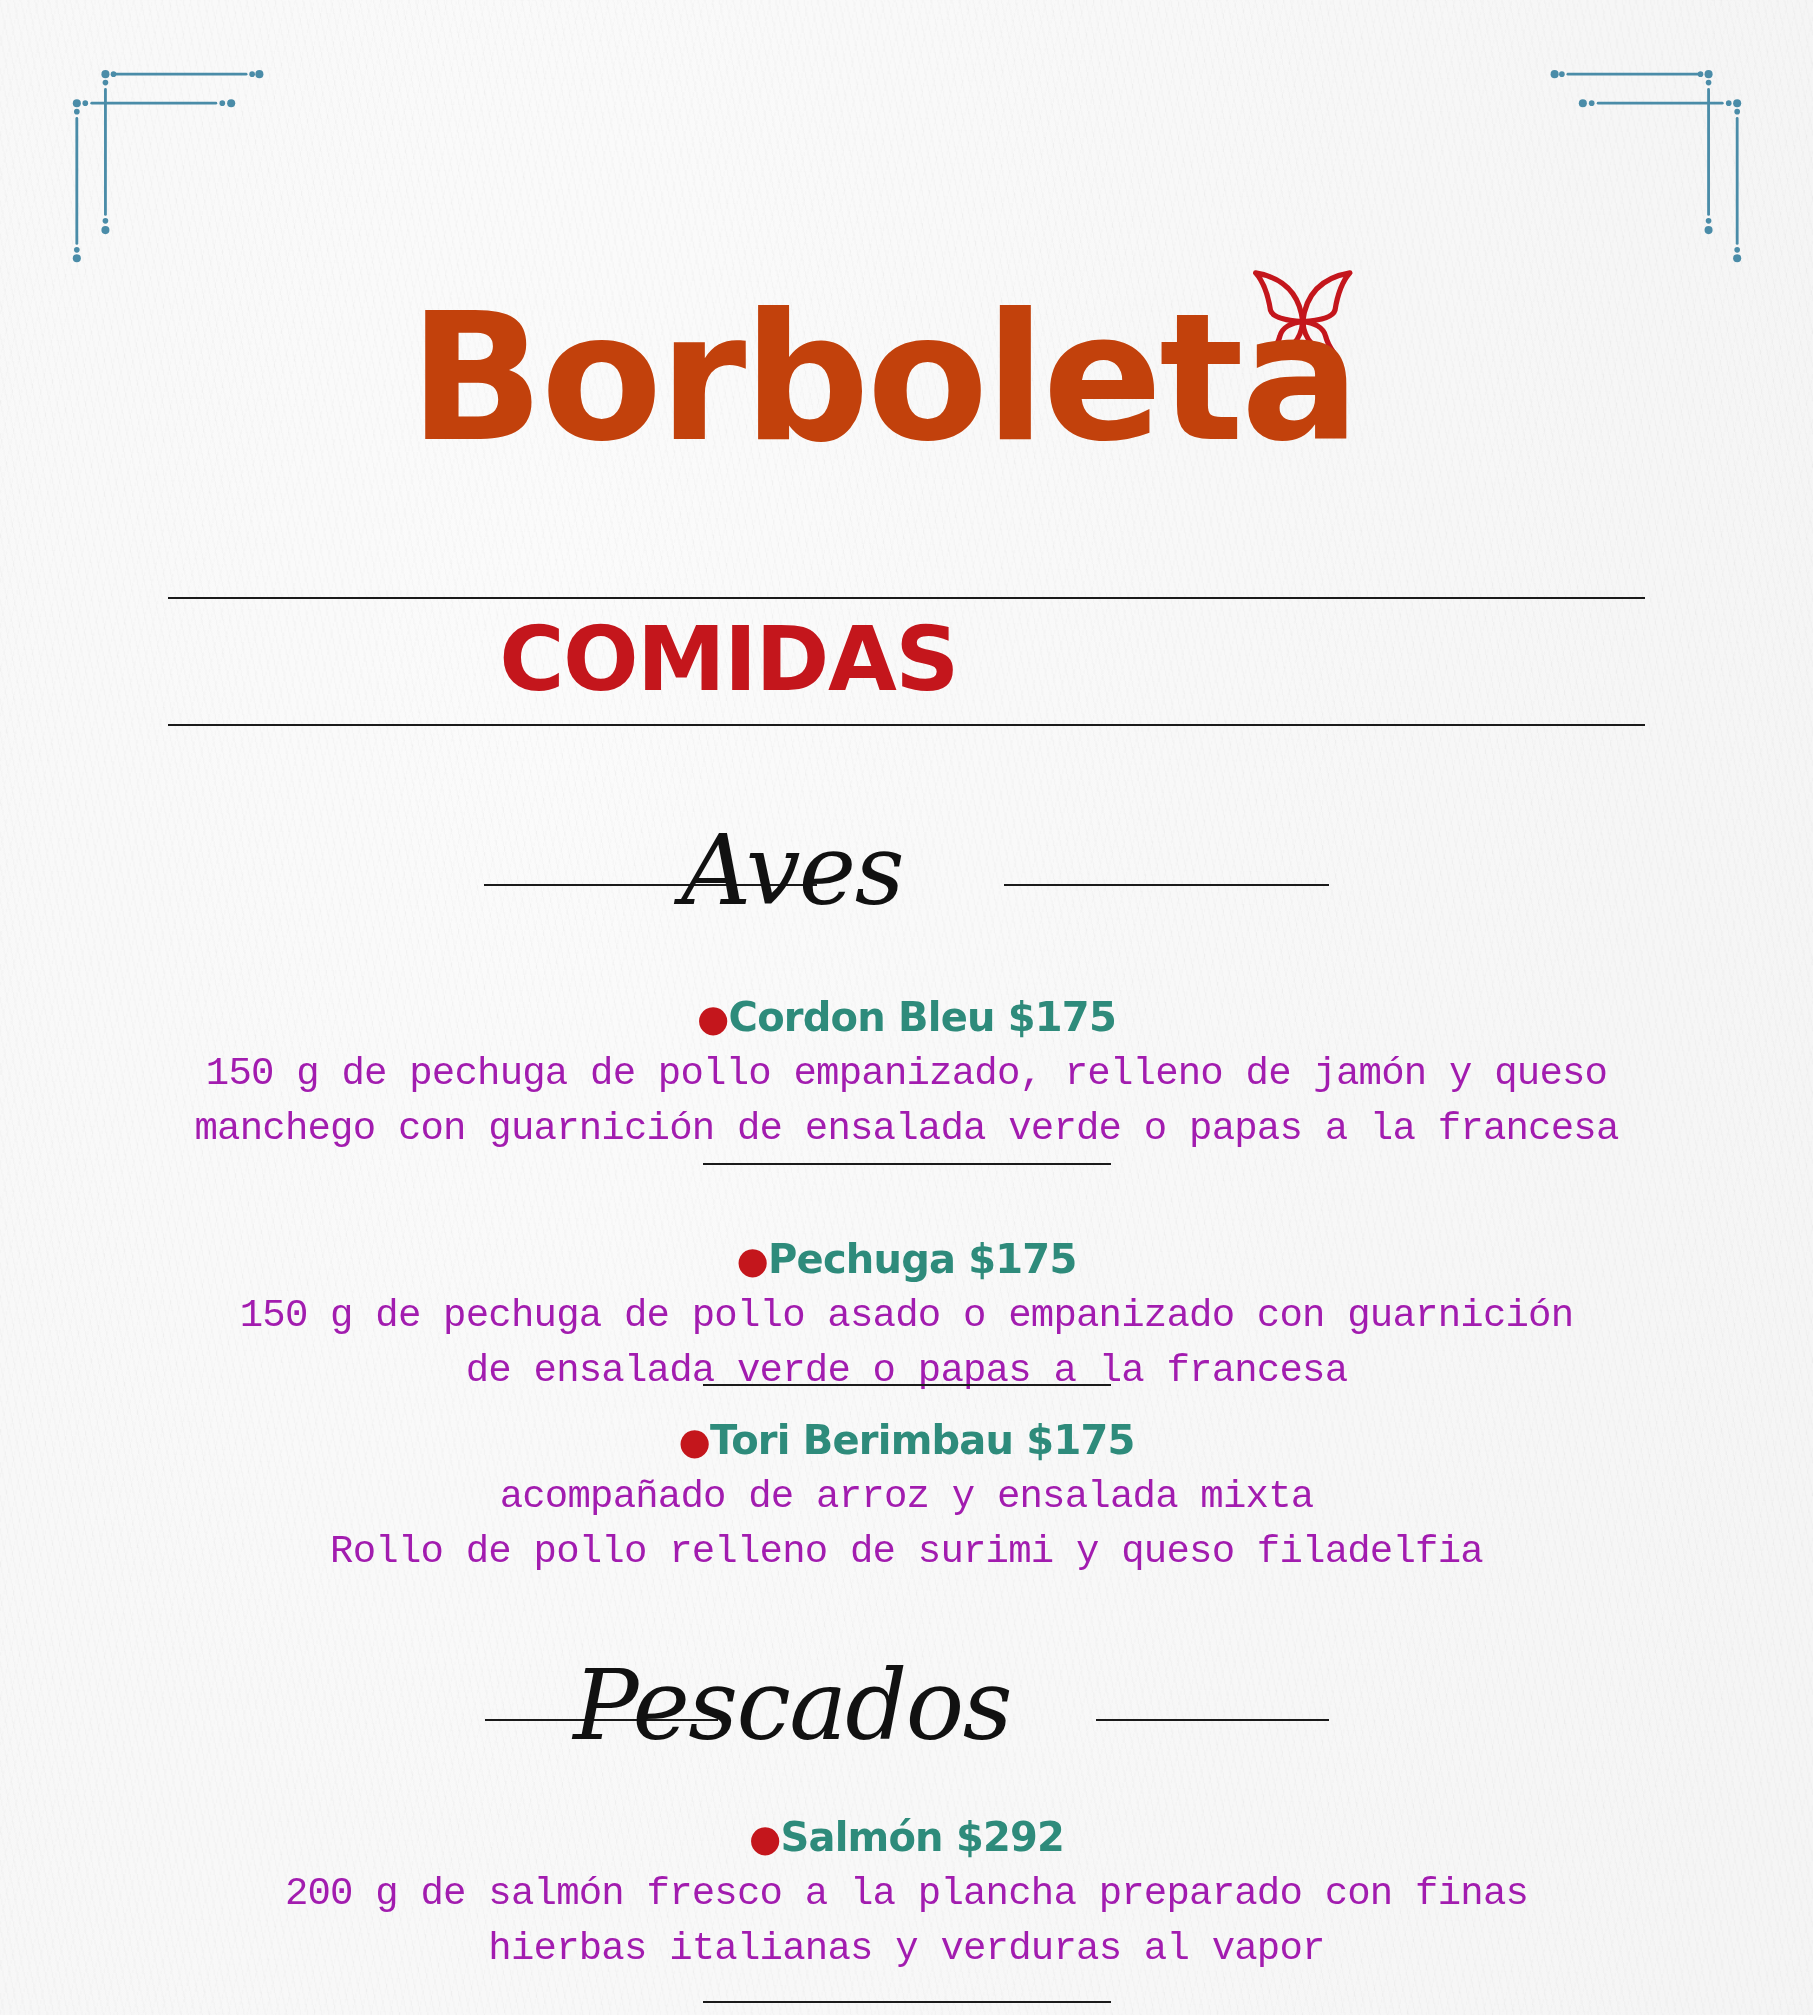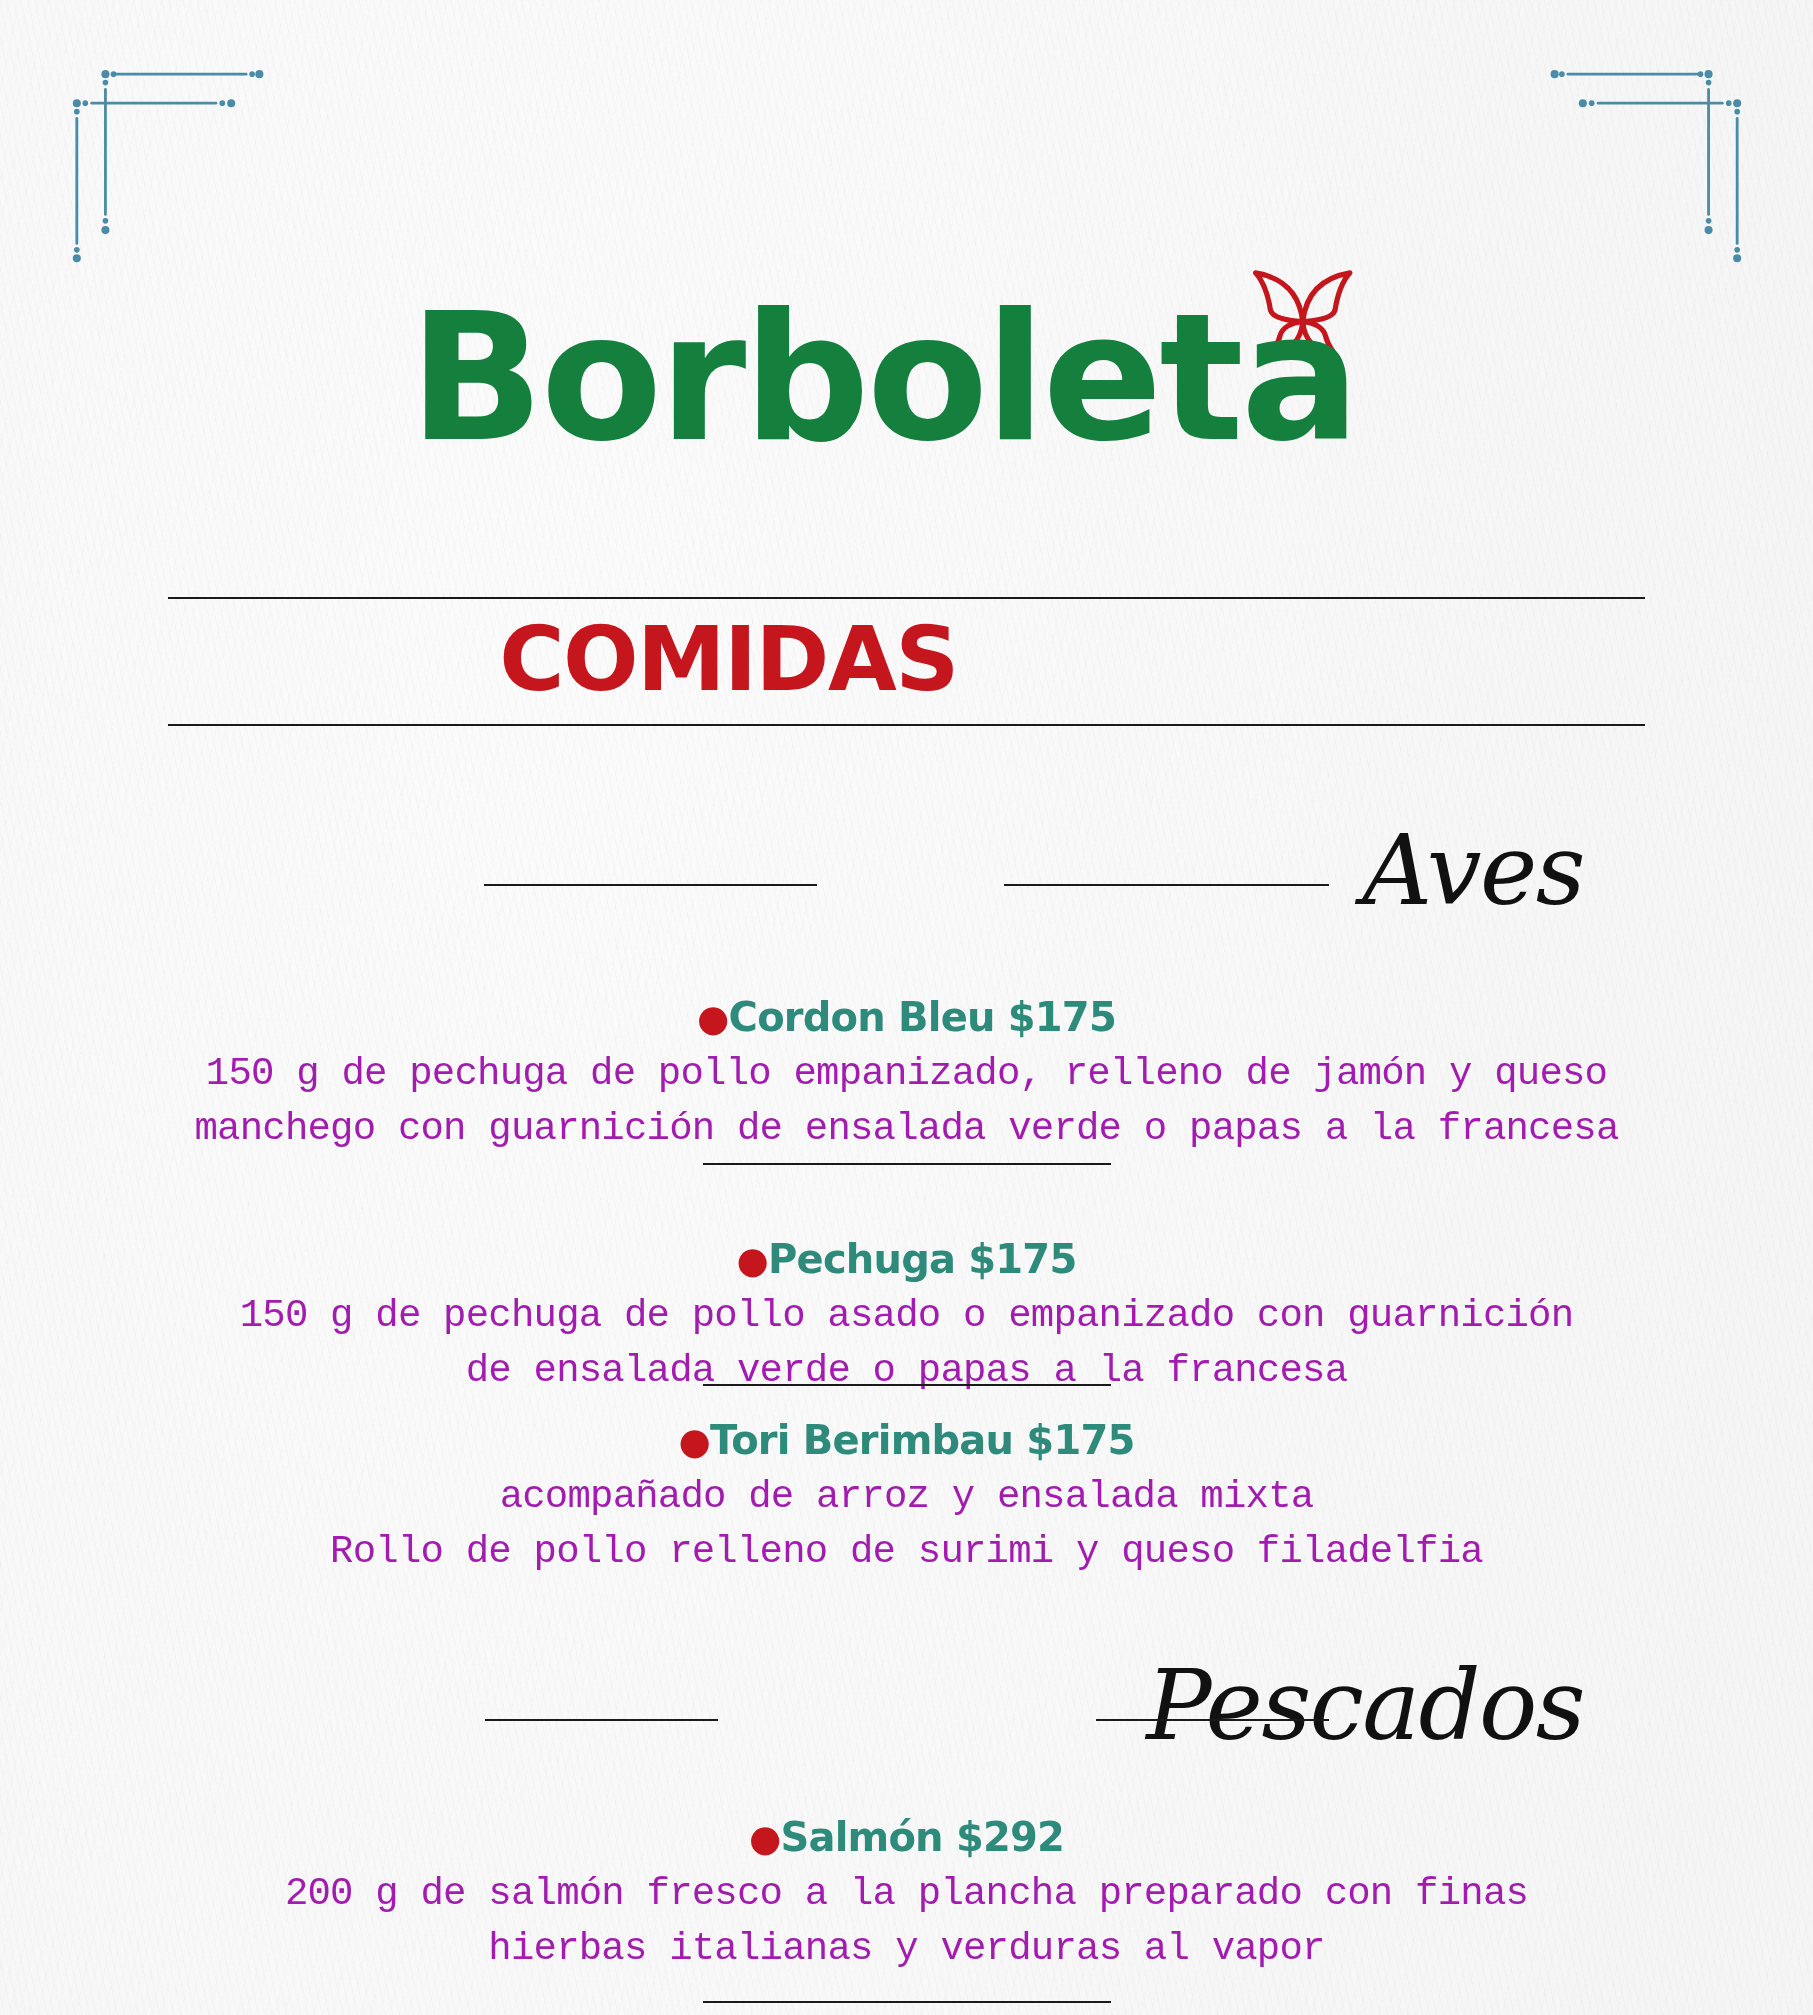--- a/index.html
+++ b/index.html
@@ -14,35 +14,35 @@
   }
   .svg-layer { position: absolute; left: 0; top: 0; width: 1814px; height: 3224px; pointer-events: none; }
 
   .brand {
     position: absolute; left: 0; width: 1814px; top: 282px; height: 193px;
     text-align: center;
   }
   .brand-name {
     display: inline-block;
     font-family: "DejaVu Sans", sans-serif; font-weight: bold;
-    font-size: 177px; line-height: 193px; color: #15803d;
+    font-size: 177px; line-height: 193px; color: #c2410c;
     letter-spacing: -3.2px;
     transform: translateX(-24px);
   }
 
   .rule { position: absolute; left: 168px; width: 1477px; height: 1.6px; background: #1a1a1a; }
 
   .section-title {
     position: absolute; left: 0; width: 1457px; text-align: center;
     font-family: "DejaVu Sans", sans-serif; font-weight: bold;
     font-size: 89px; line-height: 105px; color: #c4161c; letter-spacing: -1.6px;
   }
 
   .cat-heading {
-    position: absolute; left: 0; width: 1584px; text-align: right;
+    position: absolute; left: 0; width: 1584px; text-align: center;
   }
   .cat-heading .label {
     font-family: "DejaVu Serif", "Liberation Serif", serif; font-style: italic;
     font-size: 97px; line-height: 121px; color: #111;
     letter-spacing: -1.6px;
   }
   .cat-line { position: absolute; height: 1.6px; background: #1a1a1a; }
 
   .item { position: absolute; left: 161px; width: 1491px; text-align: center; }
   .item-title {

